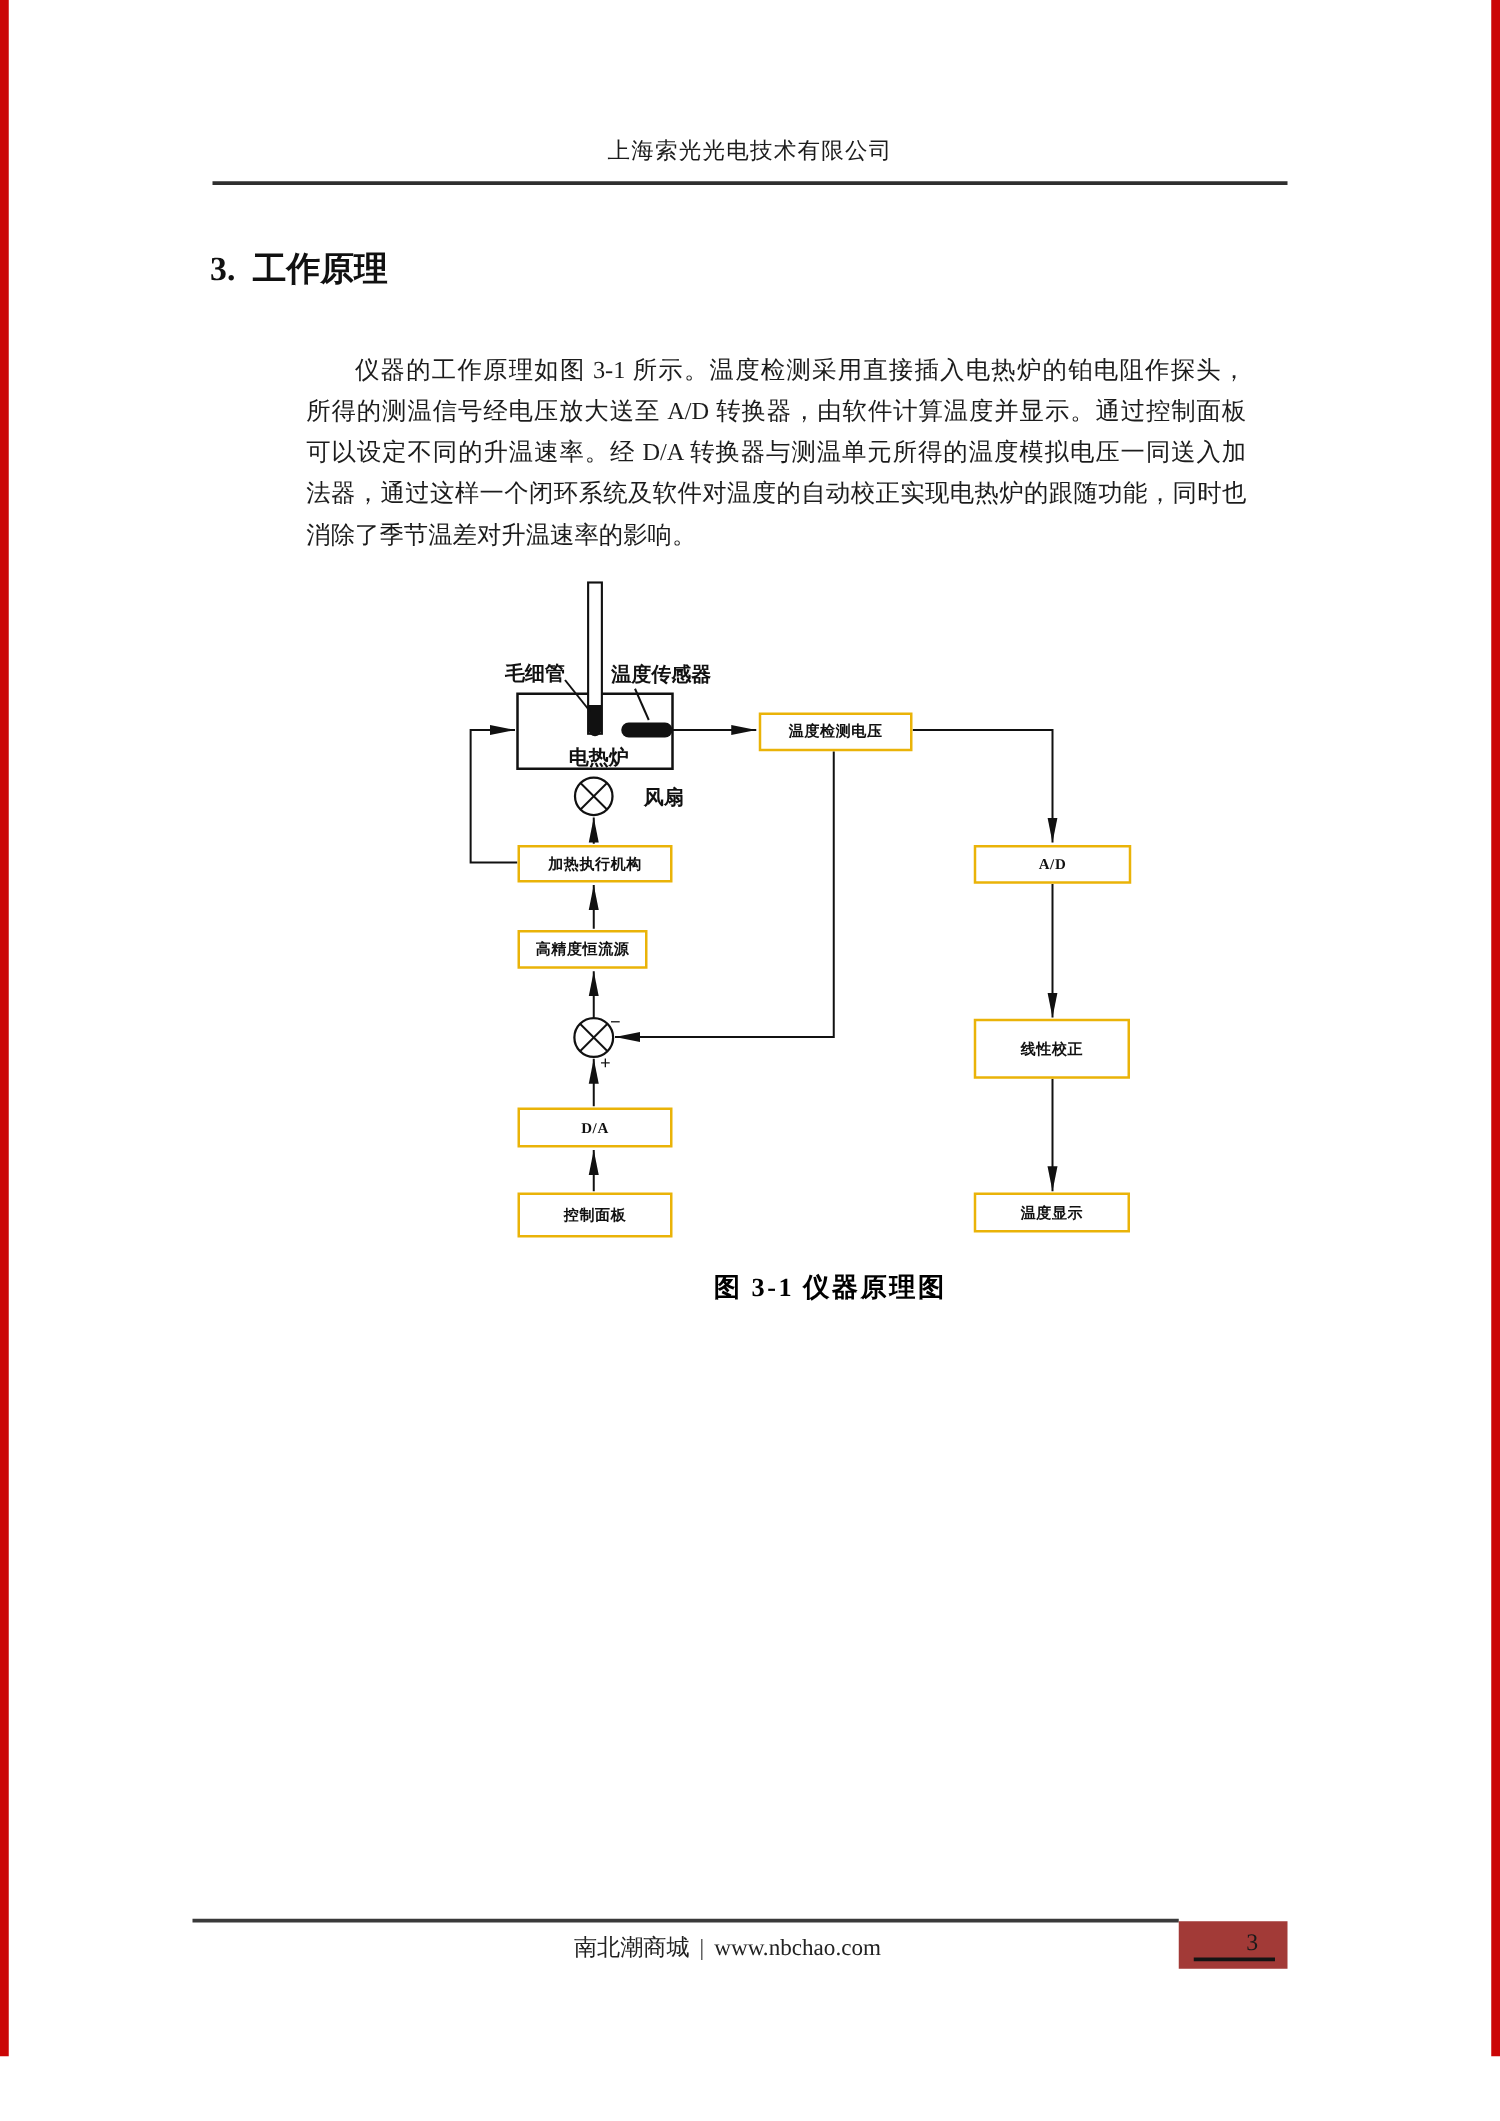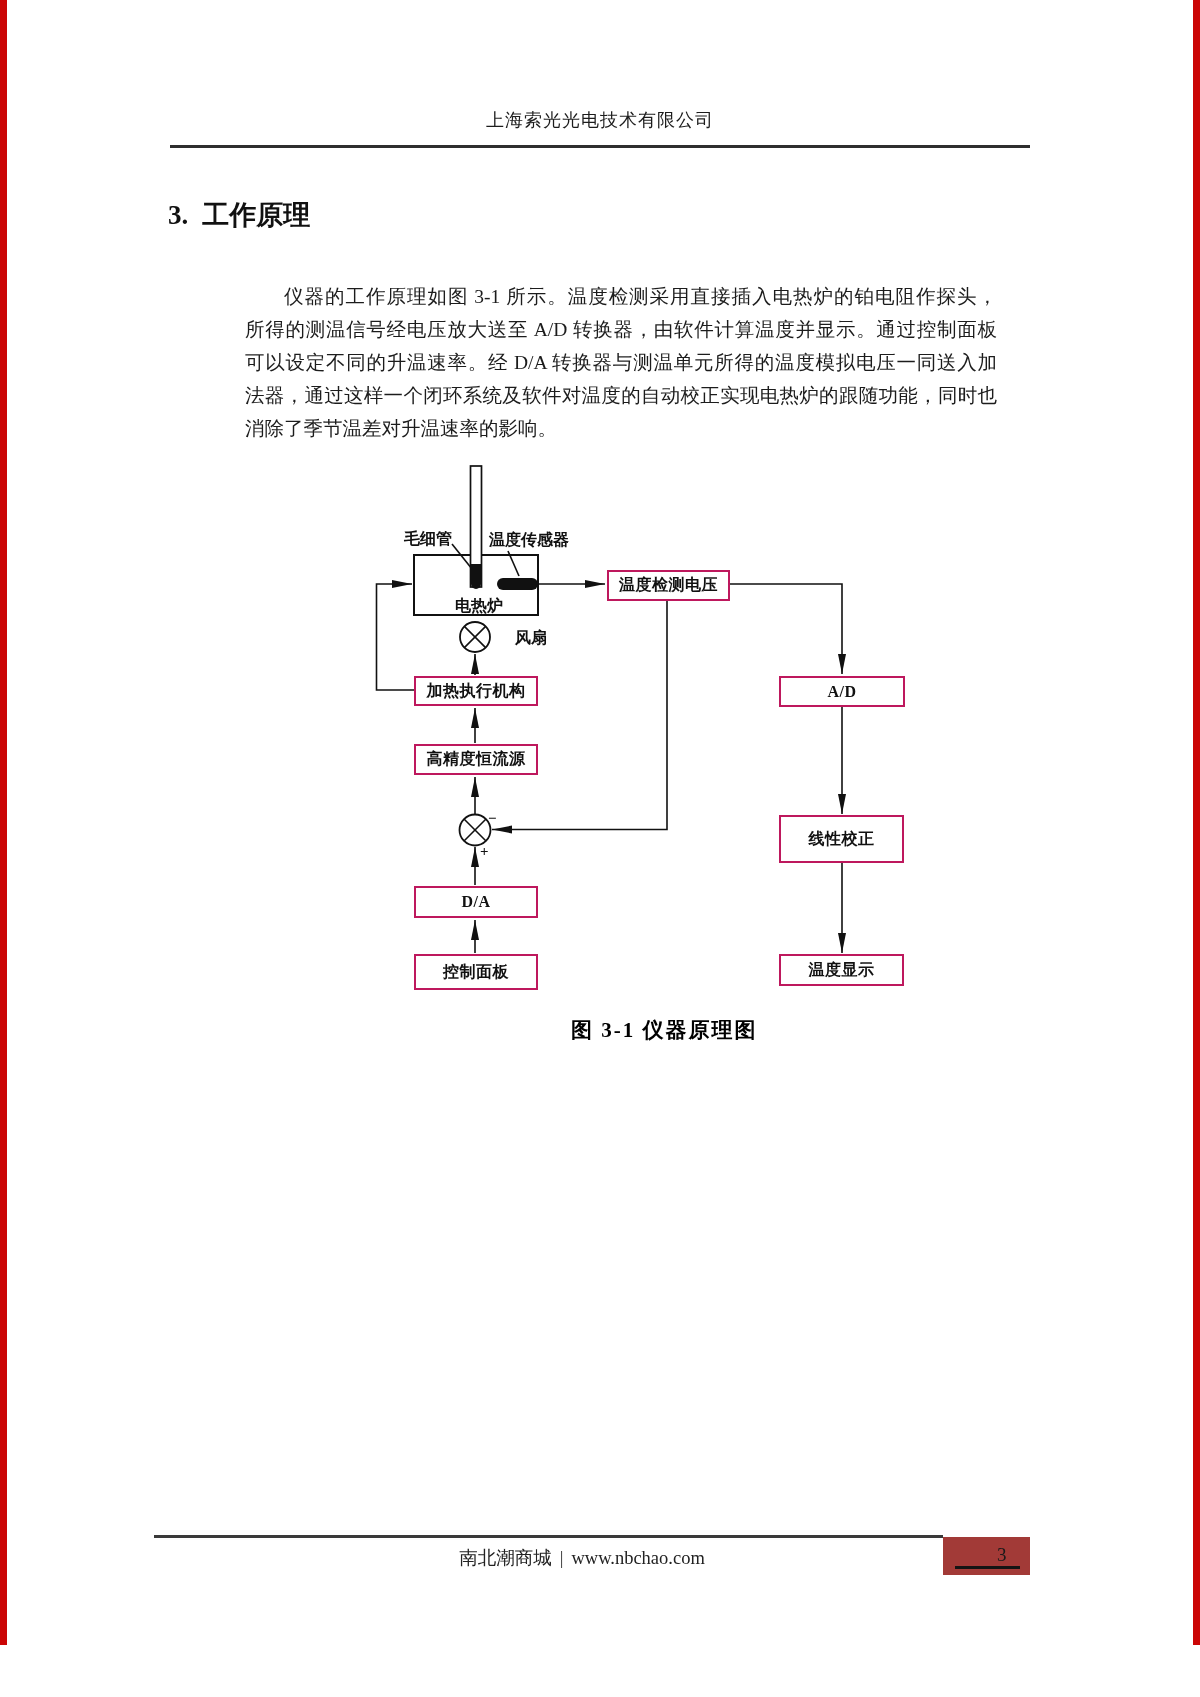--- a/index.html
+++ b/index.html
@@ -19,23 +19,23 @@
   .body-paragraph{position:absolute;left:205px;top:280px;width:792px;font-size:19.5px;color:#1c1c1c;}
   .jline{height:33px;line-height:33px;text-align:justify;text-align-last:justify;white-space:nowrap;overflow:visible;margin-left:40px;}
   .jline.first{text-indent:2em;}
   .jline.last{text-align:left;text-align-last:left;}
 
   svg.diagram{position:absolute;left:0;top:0;width:1200px;height:1697px;pointer-events:none;z-index:1;}
   svg.diagram line, svg.diagram path.conn, svg.diagram polyline{stroke:#111;stroke-width:1.6;fill:none;}
   svg.diagram rect.frame{fill:#fff;stroke:#111;stroke-width:2;}
   svg.diagram circle.sym{fill:#fff;stroke:#111;stroke-width:1.8;}
 
-  .fbox{position:absolute;z-index:2;background:#fff;border:2px solid #be185d;box-sizing:border-box;
+  .fbox{position:absolute;z-index:2;background:#fff;border:2px solid #eab308;box-sizing:border-box;
         display:flex;align-items:center;justify-content:center;
-        font-weight:bold;font-size:16px;color:#111;letter-spacing:0.5px;white-space:nowrap;}
+        font-weight:bold;font-size:12px;color:#111;letter-spacing:0.5px;white-space:nowrap;}
   .dlabel{position:absolute;z-index:3;font-weight:bold;font-size:16px;color:#111;white-space:nowrap;}
   .sign{position:absolute;z-index:3;font-weight:bold;font-size:15px;color:#111;}
 
   .figure-caption{position:absolute;left:535px;top:1016px;font-size:21px;font-weight:600;letter-spacing:2px;color:#000000;white-space:nowrap;margin-left:36px;}
 
   .footer-rule{position:absolute;left:154px;top:1535px;width:789px;height:2.5px;background:#3a3a3a;}
   .footer-text{position:absolute;left:0;top:1545px;width:1200px;text-align:center;font-size:18.5px;color:#222;transform:translateX(-18px);}
   .footer-text .sep{margin:0 8px;color:#333;}
   .pagenum-box{position:absolute;left:943px;top:1537px;width:87px;height:38px;background:#a23a37;z-index:2;}
   .pagenum-box .num{position:absolute;left:54px;top:7px;font-size:19px;color:#1a1a1a;}
@@ -104,21 +104,21 @@
     <path class="conn" d="M475,743 V708" marker-end="url(#arr)"></path>
     <path class="conn" d="M475,675 V654" marker-end="url(#arr)"></path>
     <path class="conn" d="M414,690 H376.5 V584 H412" marker-end="url(#arr)"></path>
   </svg>
 
   <div class="fbox" style="left:607px;top:570px;width:123px;height:31px;">温度检测电压</div>
   <div class="fbox" style="left:779px;top:676px;width:126px;height:31px;">A/D</div>
   <div class="fbox" style="left:779px;top:815px;width:125px;height:48px;">线性校正</div>
   <div class="fbox" style="left:779px;top:954px;width:125px;height:32px;">温度显示</div>
   <div class="fbox" style="left:414px;top:676px;width:124px;height:30px;">加热执行机构</div>
-  <div class="fbox" style="left:414px;top:744px;width:124px;height:31px;text-align:right;">高精度恒流源</div>
+  <div class="fbox" style="left:414px;top:744px;width:104px;height:31px;text-align:right;">高精度恒流源</div>
   <div class="fbox" style="left:414px;top:886px;width:124px;height:32px;">D/A</div>
   <div class="fbox" style="left:414px;top:954px;width:124px;height:36px;">控制面板</div>
 
   <div class="dlabel" style="left:404px;top:529px;">毛细管</div>
   <div class="dlabel" style="left:489px;top:530px;">温度传感器</div>
   <div class="dlabel" style="left:455px;top:596px;">电热炉</div>
   <div class="dlabel" style="left:491px;top:628px;margin-left:24px;">风扇</div>
   <div class="sign" style="left:488px;top:810px;">−</div>
   <div class="sign" style="left:480px;top:843px;">+</div>
 

